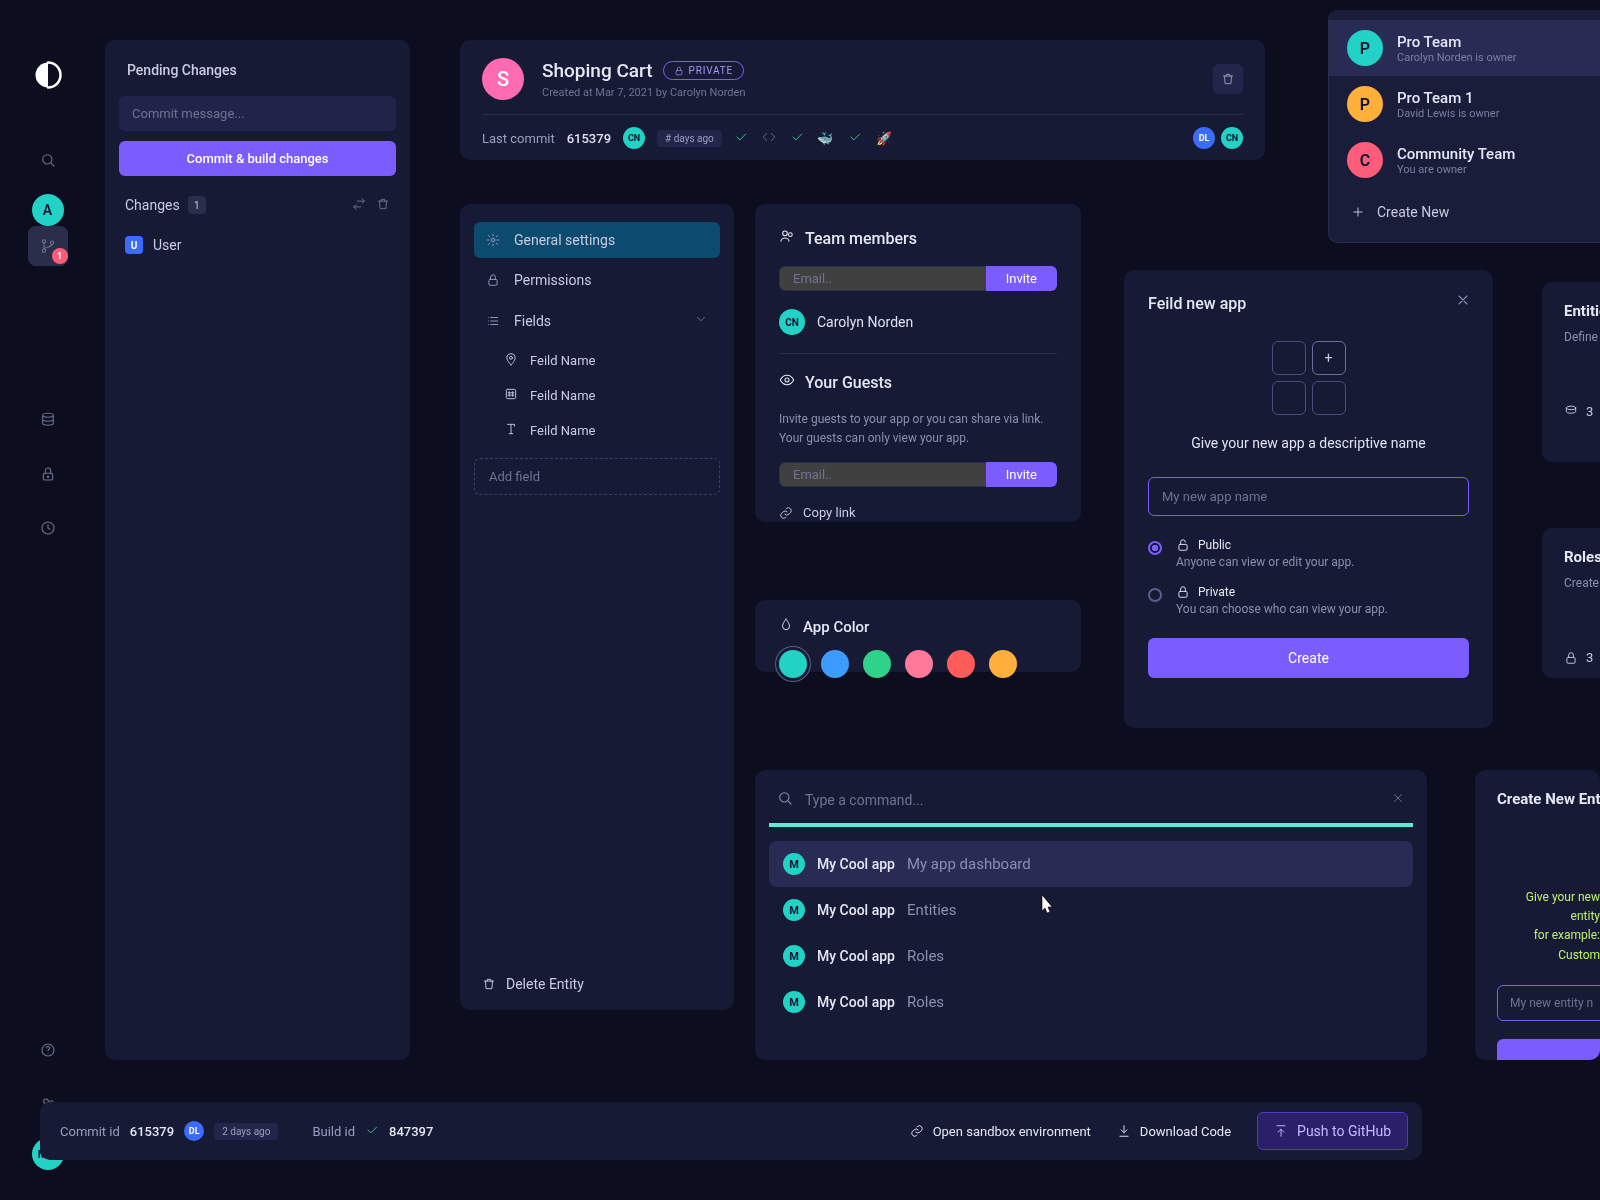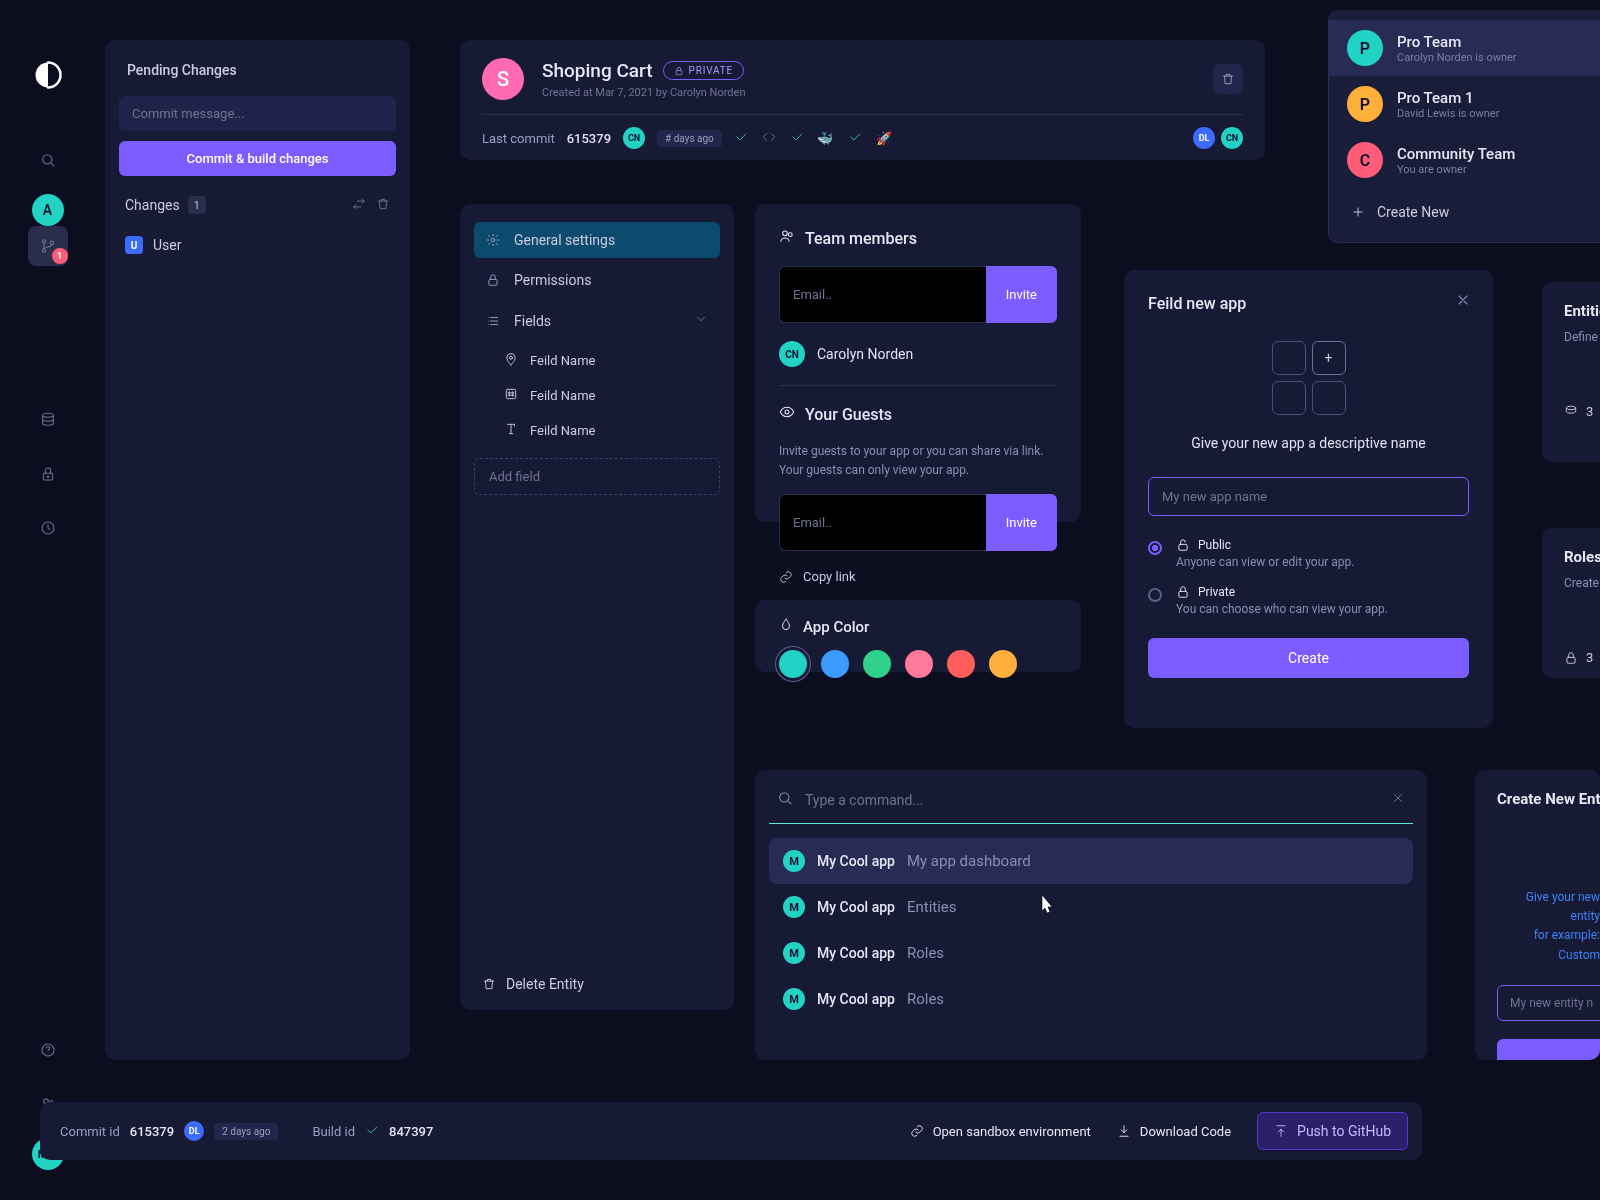--- a/index.html
+++ b/index.html
@@ -56,21 +56,21 @@
 .set-row .ico { width: 16px; color: #9a9ec0; display:flex; }
 .set-row .chev { margin-left: auto; color: #6f7390; }
 .field-row { display: flex; align-items: center; gap: 12px; padding: 9px 12px 9px 30px; color: #c9cbe0; font-size: 13px; border-radius: 6px; }
 .add-field { border: 1px dashed #3c3f66; border-radius: 6px; padding: 10px 14px; color: #6f7390; font-size: 13px; margin-top: 10px; }
 .delete-entity { position: absolute; bottom: 18px; left: 22px; display: flex; align-items: center; gap: 10px; color: #c9cbe0; font-size: 14px; }
 
 
 .team-card { top: 204px; left: 755px; width: 326px; height: 318px; padding: 24px; }
 .section-h { display: flex; align-items: center; gap: 10px; font-size: 16px; font-weight: 500; color: #e6e7f5; margin-bottom: 18px; }
 .invite-row { display: flex; gap: 0; margin-bottom: 18px; }
-.invite-row input { flex: 1; background: #000000; border: 1px solid #2b2e4a; border-right: none; border-radius: 6px 0 0 6px; padding: 20px 13px; color: #c9cbe0; font-size: 13px; }
+.invite-row input { flex: 1; background: #404040; border: 1px solid #2b2e4a; border-right: none; border-radius: 6px 0 0 6px; padding: 4px 13px; color: #c9cbe0; font-size: 13px; }
 .invite-row input::placeholder { color: #6f7390; }
 .invite-row button { background: #7b5cff; color: #fff; border: none; padding: 0 20px; border-radius: 0 6px 6px 0; cursor: pointer; font-size: 13px; }
 .member-row { display: flex; align-items: center; gap: 12px; font-size: 14px; color: #dfe1f2; margin-bottom: 10px; }
 .team-div { height: 1px; background: #2b2e4a; margin: 18px 0; }
 .guest-desc { font-size: 12px; color: #8a8eb0; line-height: 1.6; margin-bottom: 14px; }
 .copy-link { display: flex; align-items: center; gap: 10px; font-size: 13px; color: #c9cbe0; margin-top: 16px; }
 
 
 .color-card { top: 600px; left: 755px; width: 326px; height: 72px; padding: 18px 24px; }
 .color-row { display: flex; gap: 14px; margin-top: 14px; }
@@ -98,21 +98,21 @@
 .team-dd { position: absolute; top: 10px; right: 0; width: 272px; background: #1a1d3a; border-radius: 10px 0 0 10px; padding: 10px 0; border-left: 1px solid #2b2e4a; border-bottom: 1px solid #2b2e4a;}
 .team-dd .item { display: flex; align-items: center; gap: 14px; padding: 10px 18px; cursor: pointer; }
 .team-dd .item.sel { background: #282c54; }
 .team-dd .av { width: 36px; height: 36px; border-radius: 50%; display: flex; align-items: center; justify-content: center; font-weight: 600; font-size: 16px; color: #0c1130; }
 .team-dd .name { font-size: 15px; color: #e6e7f5; font-weight: 500; }
 .team-dd .sub { font-size: 11px; color: #7a7ea0; }
 .team-dd .create-new { display: flex; align-items: center; gap: 12px; padding: 12px 22px; font-size: 14px; cursor: pointer; margin-top: 4px;}
 
 
 .cmd-pal { top: 770px; left: 755px; width: 672px; height: 290px; padding: 18px 14px; }
-.cmd-search { display: flex; align-items: center; gap: 12px; padding: 2px 8px 14px; border-bottom: 1px solid #5eead4; margin-bottom: 14px; }
+.cmd-search { display: flex; align-items: center; gap: 12px; padding: 2px 8px 14px; border-bottom: 4px solid #5eead4; margin-bottom: 14px; }
 .cmd-search input { flex: 1; background: transparent; border: none; color: #c9cbe0; font-size: 14px; outline: none; }
 .cmd-search input::placeholder { color: #6f7390; }
 .cmd-search .x { color: #6f7390; cursor: pointer; }
 .cmd-hint { display: flex; align-items: center; padding: 4px 8px 12px; }
 .cmd-hint .sug { font-size: 13px; color: #8a8eb0; }
 .cmd-hint .esc { margin-left: auto; background: #2b2e4a; padding: 4px 8px; border-radius: 4px; font-size: 11px; font-weight: 600; color: #c9cbe0; }
 .cmd-hint .cancel { font-size: 13px; color: #8a8eb0; margin-left: 10px; }
 .cmd-item { display: flex; align-items: center; gap: 12px; padding: 12px 14px; border-radius: 8px; cursor: pointer; }
 .cmd-item.hov { background: #282c54; }
 .m-chip { width: 22px; height: 22px; border-radius: 50%; background: #22d3c5; color: #0c1130; font-size: 11px; font-weight: 700; display: flex; align-items: center; justify-content: center; }
@@ -120,21 +120,21 @@
 .cmd-item .sub { font-size: 15px; color: #8a8eb0; }
 .cursor { position: absolute; top: 893px; left: 1036px; color: #fff; font-size: 18px; pointer-events:none;}
 
 
 .frag { background: #171a35; border-radius: 10px 0 0 10px; position: absolute; right: 0; padding: 20px 0 20px 22px; overflow:hidden;}
 .frag1 { top: 282px; width: 58px; height: 180px; }
 .frag2 { top: 528px; width: 58px; height: 150px; }
 .frag3 { top: 770px; left: 1475px; width: 125px; height: 290px; border-radius: 10px;}
 .frag h4 { font-size: 15px; color: #e6e7f5; white-space:nowrap; margin-bottom: 10px;}
 .frag .sm { font-size: 12px; color: #8a8eb0; white-space:nowrap;}
-.frag .wrap-sm { font-size: 12px; color: #3b82f6; line-height:1.6; text-align:right; padding-right:0; margin-top:80px; margin-bottom:20px;}
+.frag .wrap-sm { font-size: 12px; color: #bef264; line-height:1.6; text-align:right; padding-right:0; margin-top:80px; margin-bottom:20px;}
 .frag-icon-row { display:flex; align-items:center; gap:8px; font-size:13px; color:#c9cbe0; margin-top:60px; }
 .frag-input { width: 110px; background: transparent; border: 1px solid #7b5cff; border-radius: 6px; padding: 10px 12px; color: #c9cbe0; font-size: 12px; margin-bottom:18px;}
 .frag-input::placeholder { color: #6f7390; }
 .frag-btn { width: 110px; background: #7b5cff; height:36px; border-radius:6px;}
 
 
 .footer { position: absolute; bottom: 40px; left: 40px; width: 1382px; height: 58px; background: #171a35; border-radius: 10px; display: flex; align-items: center; padding: 0 14px 0 20px; gap: 14px; }
 .footer .seg { display: flex; align-items: center; gap: 10px; font-size: 13px; }
 .footer .lbl { color: #9a9ec0; }
 .footer .val { color: #e6e7f5; font-weight: 500; }

